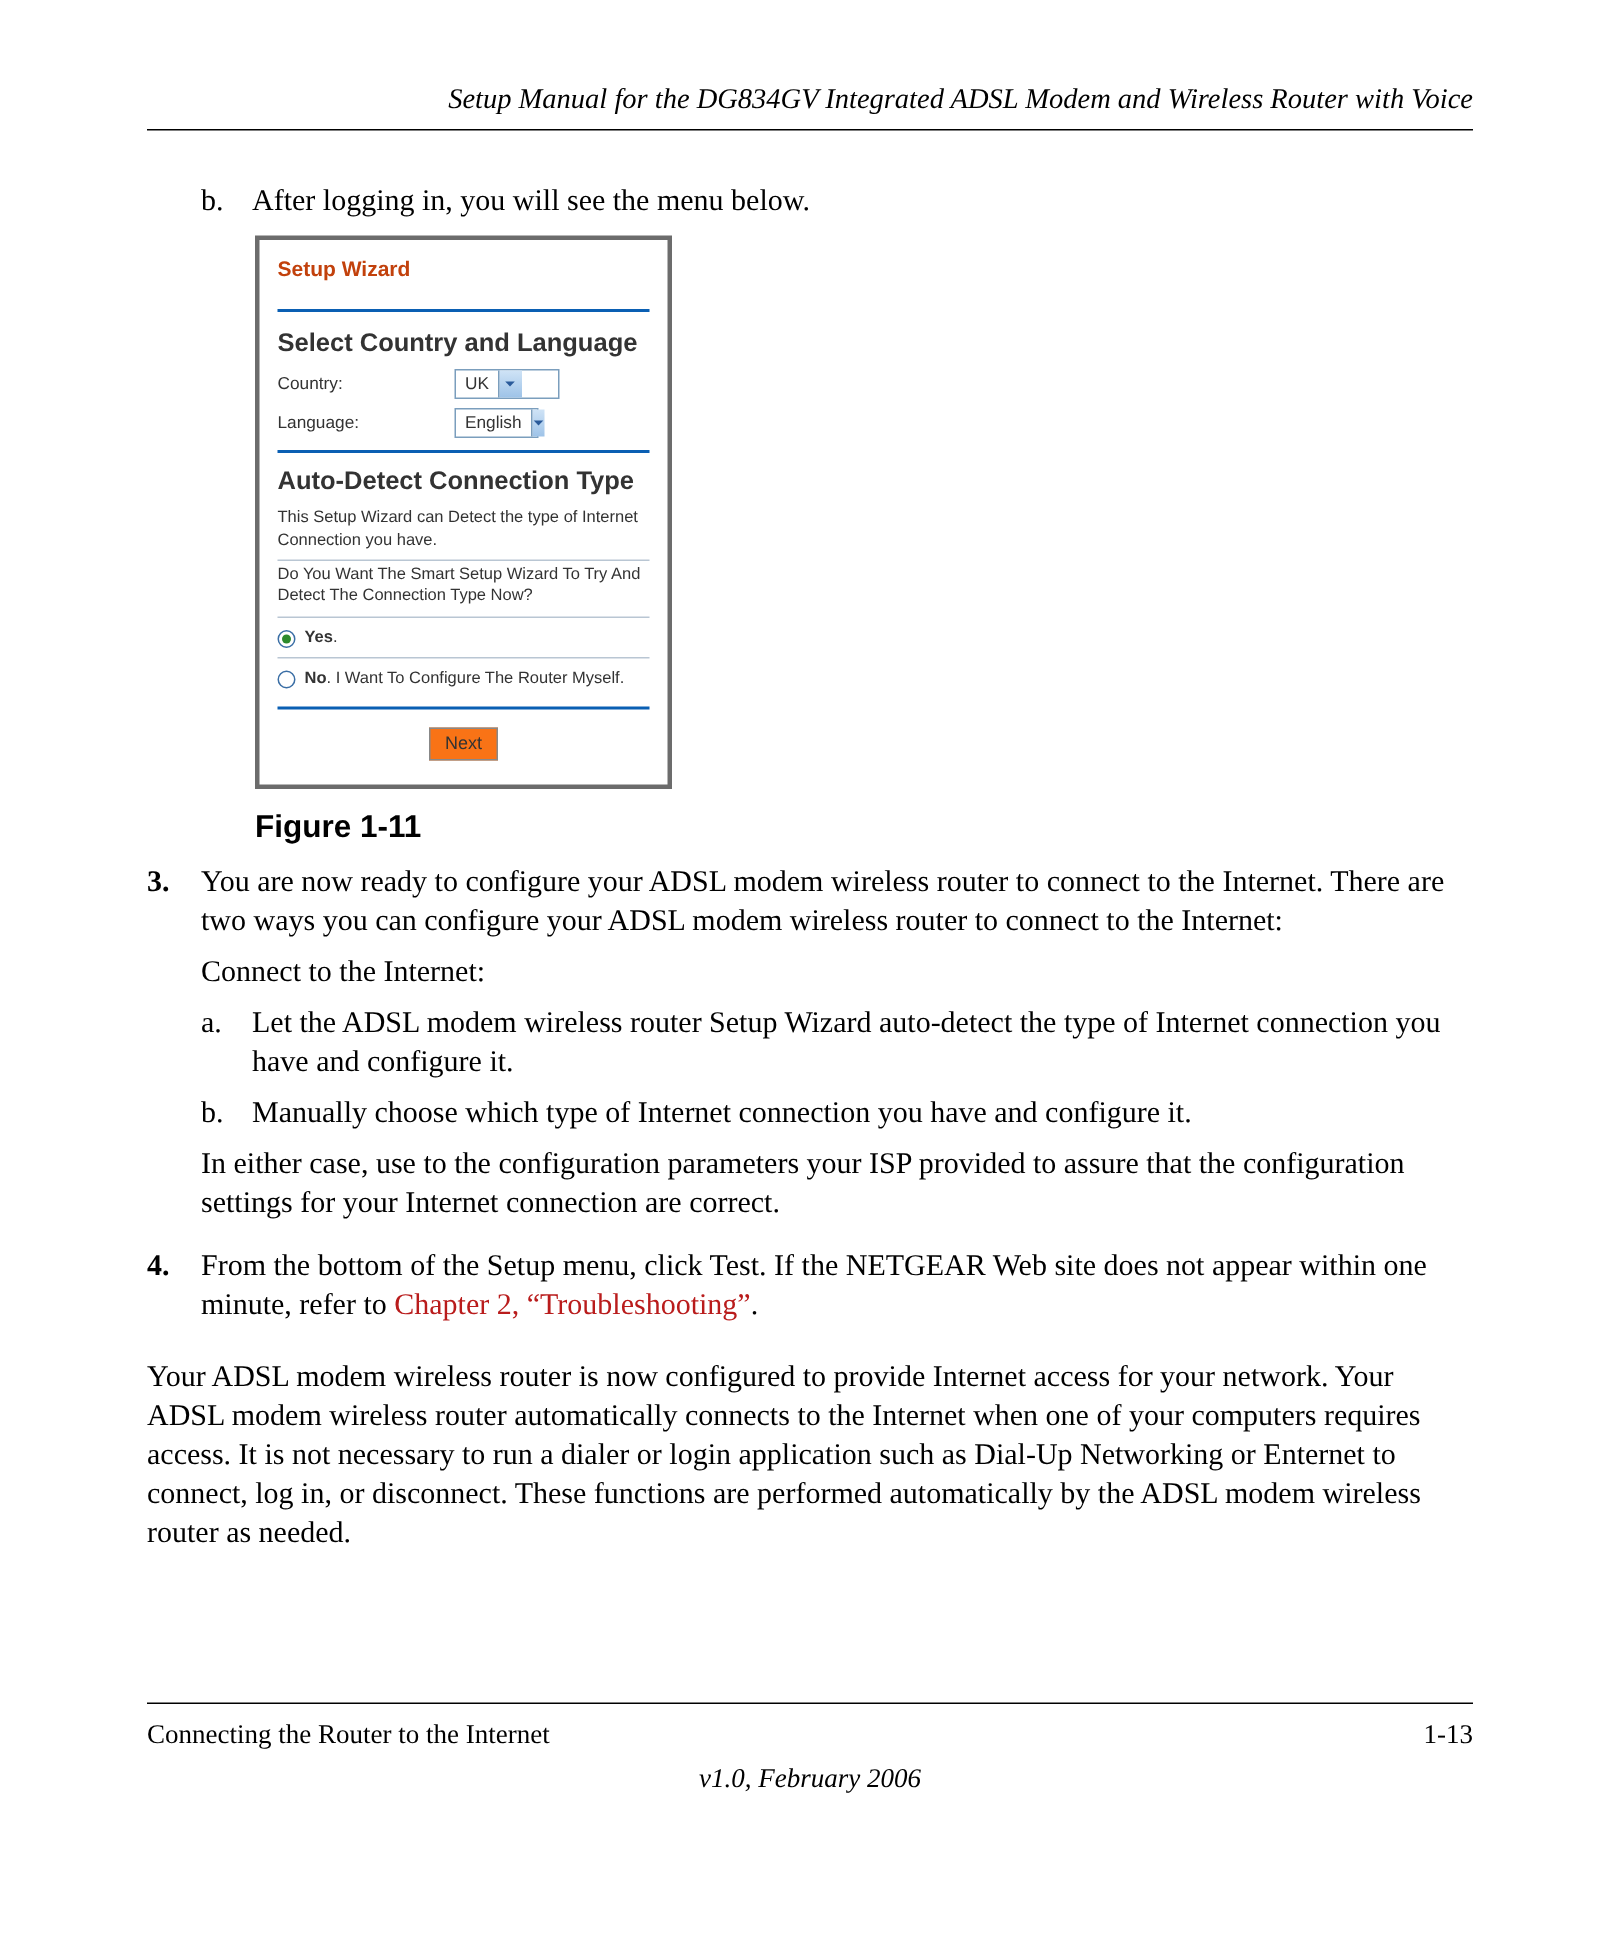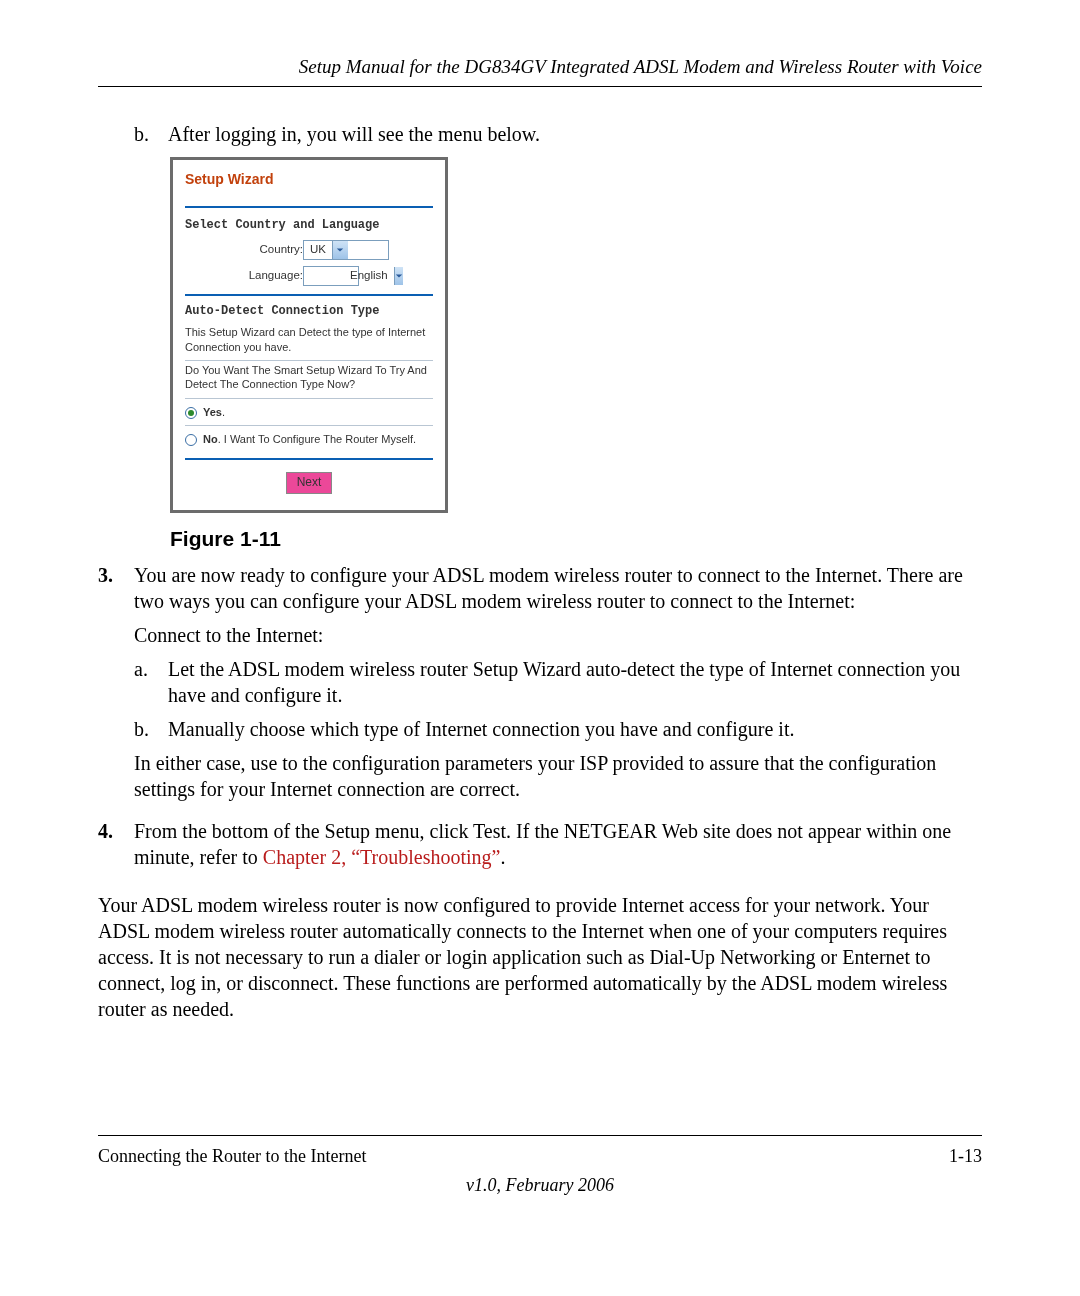--- a/index.html
+++ b/index.html
@@ -64,29 +64,27 @@
     .wizard-title {
       color: #c2410c;
       font-weight: bold;
       font-size: 14px;
       padding-bottom: 18px;
       border-bottom: 2px solid #0a5fb3;
       margin-bottom: 10px;
     }
     .sec-h {
       font-weight: bold;
-      font-size: 12px;
+      font-size: 17px;
       margin-bottom: 6px;
-      font-family: Liberation Mono, monospace;
     }
     .row {
       display: flex;
       align-items: center;
       margin-bottom: 6px;
-      text-align: right;
     }
     .row-label { width: 118px; font-size: 11.5px; }
     .select {
       display: inline-flex;
       align-items: center;
       border: 1px solid #7b9ebd;
       background: #fff;
       height: 20px;
       font-size: 11.5px;
     }
@@ -127,21 +125,21 @@
       content: "";
       width: 6px; height: 6px;
       background: #2d8a2d;
       border-radius: 50%;
     }
     .thin-sep { border-top: 1px solid #b9c6d3; margin: 2px 0; }
     .next-row { text-align: center; margin-top: 12px; }
     .next-btn {
       display: inline-block;
       border: 1px solid #888;
-      background: #ec4899;
+      background: #f97316;
       padding: 2px 10px;
       font-size: 12px;
     }
     .fig-caption {
       font-family: Arial, Helvetica, sans-serif;
       font-weight: bold;
       font-size: 21px;
       margin-top: 12px;
       margin-left: 0;
     }
@@ -185,32 +183,32 @@
       </div>
     </div>
 
     <div style="padding-left:36px;">
       <div class="wizard-outer">
         <div class="wizard-box">
           <div class="wizard-title">Setup Wizard</div>
           <div class="sec-h">Select Country and Language</div>
           <div class="row">
             <div class="row-label">Country:</div>
-            <div class="select" style="width:86px;">
+            <div class="select" style="width:70px;">
               <span class="sel-val">UK</span>
               <span class="sel-btn">
                 <svg viewBox="0 0 10 10">
                     <path d="M1 3 L5 7 L9 3 Z" fill="#2a5a9a"></path>
                   </svg>
               </span>
             </div>
           </div>
           <div class="row">
             <div class="row-label">Language:</div>
-            <div class="select" style="width:56px;padding-left:40px;">
+            <div class="select" style="width:56px;">
               <span class="sel-val">English</span>
               <span class="sel-btn">
                 <svg viewBox="0 0 10 10">
                     <path d="M1 3 L5 7 L9 3 Z" fill="#2a5a9a"></path>
                   </svg>
               </span>
             </div>
           </div>
           <div class="sec-sep"></div>
           <div class="sec-h">Auto-Detect Connection Type</div>

